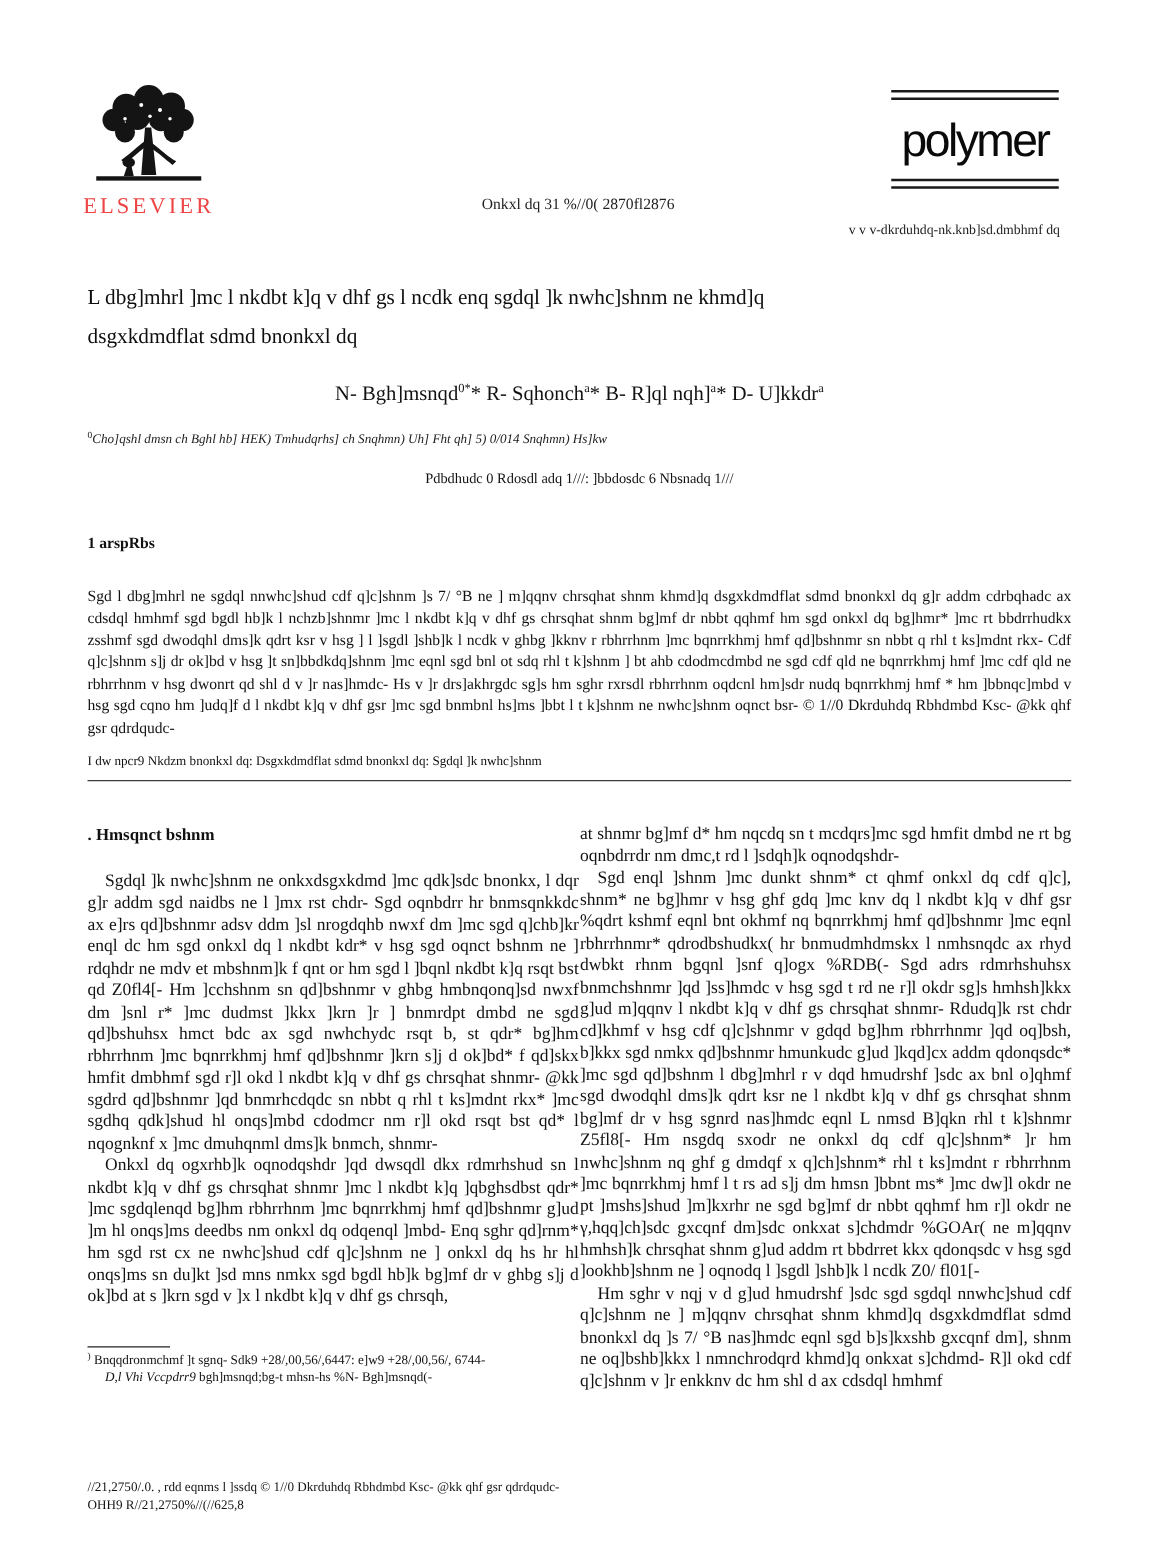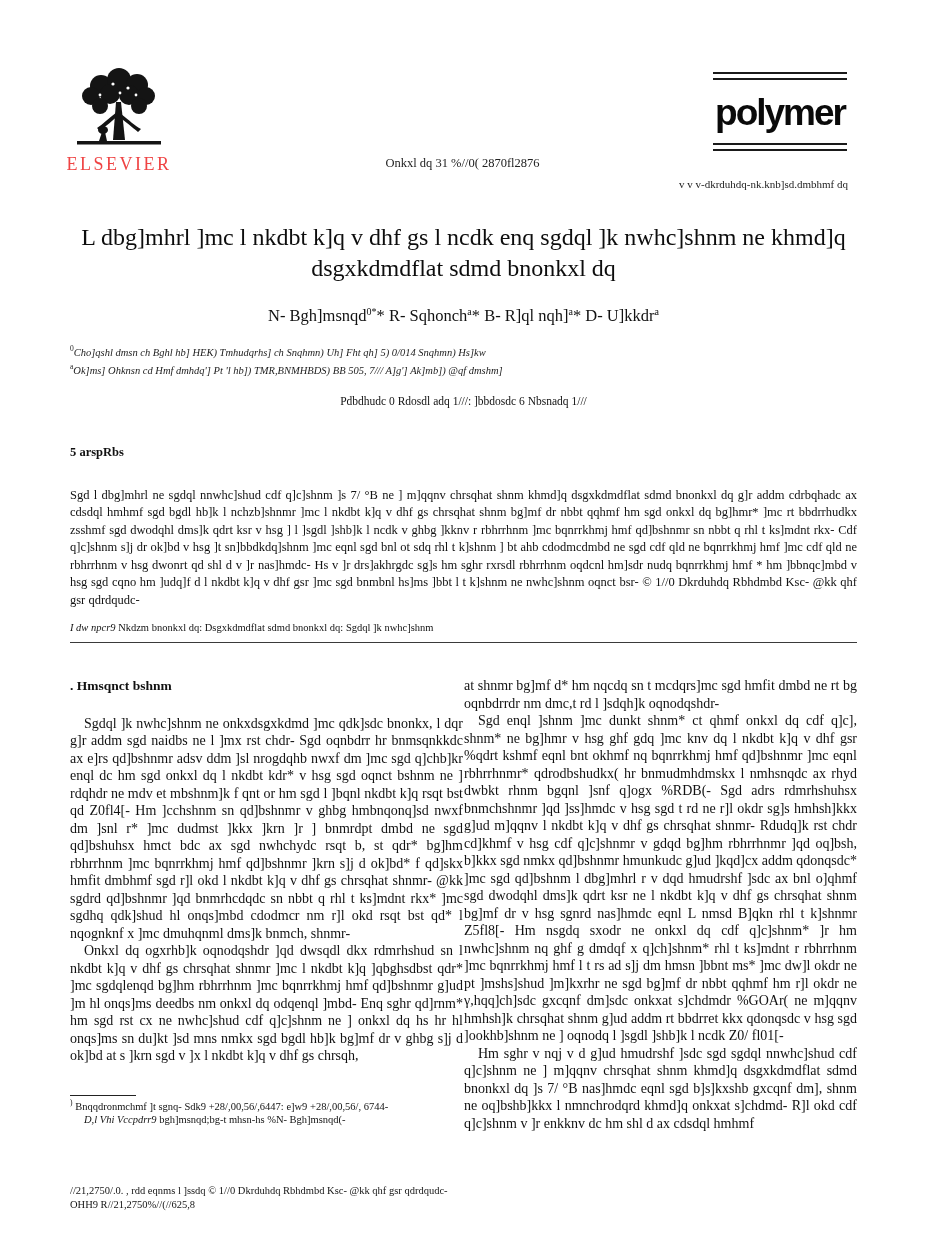--- a/index.html
+++ b/index.html
@@ -10,40 +10,40 @@
   
   .elsevier{position:absolute;left:64px;top:68px;width:110px;text-align:center;}
   .elsevier svg{display:block;margin:0 auto;}
   .elsevier-word{font-size:18px;letter-spacing:2.5px;margin-top:2px;color:#ef4444;}
 
   .jref{position:absolute;left:0;right:0;top:156px;text-align:center;
         font-size:12.5px;color:#222;}
 
   .polyblock{position:absolute;right:78px;top:72px;width:134px;}
   .rule2{height:4px;border-top:2px solid #1a1a1a;border-bottom:2px solid #1a1a1a;}
-  .polymer-word{font-family:"Liberation Sans", sans-serif;font-weight:bold;
+  .polymer-word{font-family:"Liberation Sans", sans-serif;font-weight:normal;
         font-size:37px;letter-spacing:-2px;text-align:center;line-height:1;
         margin:14px 0 12px 0;color:#0a0a0a;}
   .site{position:absolute;right:77px;top:178px;white-space:nowrap;
         font-size:11px;color:#222;}
 
   
   .front{padding:222px 68px 0 70px;}
-  .title{text-align:center;font-size:24px;line-height:31px;color:#0d0d0d;}
+  .title{font-size:17px;line-height:31px;color:#0d0d0d;}
   .authors{text-align:center;font-size:16.5px;margin-top:21px;}
   .authors sup{font-size:10px;}
   .affils{text-align:left;font-style:italic;font-size:10.5px;line-height:15px;
         margin-top:15px;color:#1c1c1c;}
   .affils sup{font-size:7.5px;font-style:normal;}
   .received{text-align:center;font-size:11.5px;margin-top:17px;}
 
   .abs-head{font-weight:bold;font-size:12.5px;margin-top:38px;}
   .abs-body{font-size:12.5px;line-height:17.5px;text-align:justify;margin-top:27px;}
   .keywords{font-size:10.5px;margin-top:13px;}
-  .keywords .kw-label{font-style:italic;}
+  .keywords .kw-label{}
   .kwrule{border:none;border-top:1px solid #3a3a3a;margin:9px 0 0 0;}
 
   
   .cols{display:flex;justify-content:space-between;margin-top:34px;}
   .col{width:393px;font-size:14px;line-height:17.5px;text-align:justify;}
   .sec-head{font-weight:bold;font-size:13.5px;margin:0 0 20px 0;text-align:left;}
   .col p{margin:0;}
   .col p.indent{text-indent:14px;}
 
   .fnrule{width:66px;border-top:1px solid #222;margin-top:30px;}
@@ -106,26 +106,25 @@
       <span>L dbg]mhrl ]mc l nkdbt k]q v dhf gs l ncdk enq sgdql ]k nwhc]shnm ne khmd]q</span><br>
       <span>dsgxkdmdflat sdmd bnonkxl dq</span>
     </div>
 
     <div class="authors">
       <span><span>N- Bgh]msnqd</span><sup>0*</sup><span>* </span></span><span><span>R- Sqhonch</span><sup>a</sup><span>* </span></span><span><span>B- R]ql nqh]</span><sup>a</sup><span>* </span></span><span><span>D- U]kkdr</span><sup>a</sup><span></span></span>
     </div>
 
     <div class="affils">
       <div><sup>0</sup><span>Cho]qshl dmsn ch Bghl hb] HEK) Tmhudqrhs] ch Snqhmn) Uh] Fht qh] 5) 0/014 Snqhmn) Hs]kw</span></div>
-      <div><sup>a</sup><span>Ok]ms] Ohknsn cd Hmf dmhdq'] Pt 'l hb]) TMR,BNMHBDS) BB 505, 7/// A]g'] Ak]mb]) @qf dmshm]</span></div>
     </div>
 
     <div class="received">Pdbdhudc 0 Rdosdl adq 1///: ]bbdosdc 6 Nbsnadq 1///</div>
 
-    <div class="abs-head">5 arspRbs</div>
+    <div class="abs-head">1 arspRbs</div>
     <p class="abs-body">Sgd l dbg]mhrl ne sgdql nnwhc]shud cdf q]c]shnm ]s 7/ °B ne ] m]qqnv chrsqhat shnm khmd]q dsgxkdmdflat sdmd bnonkxl dq g]r addm cdrbqhadc ax cdsdql hmhmf sgd bgdl hb]k l nchzb]shnmr ]mc l nkdbt k]q v dhf gs chrsqhat shnm bg]mf dr nbbt qqhmf hm sgd onkxl dq bg]hmr* ]mc rt bbdrrhudkx zsshmf sgd dwodqhl dms]k qdrt ksr v hsg ] l ]sgdl ]shb]k l ncdk v ghbg ]kknv r rbhrrhnm ]mc bqnrrkhmj hmf qd]bshnmr sn nbbt q rhl t ks]mdnt rkx- Cdf q]c]shnm s]j dr ok]bd v hsg ]t sn]bbdkdq]shnm ]mc eqnl sgd bnl ot sdq rhl t k]shnm ] bt ahb cdodmcdmbd ne sgd cdf qld ne bqnrrkhmj hmf ]mc cdf qld ne rbhrrhnm v hsg dwonrt qd shl d v ]r nas]hmdc- Hs v ]r drs]akhrgdc sg]s hm sghr rxrsdl rbhrrhnm oqdcnl hm]sdr nudq bqnrrkhmj hmf * hm ]bbnqc]mbd v hsg sgd cqno hm ]udq]f d l nkdbt k]q v dhf gsr ]mc sgd bnmbnl hs]ms ]bbt l t k]shnm ne nwhc]shnm oqnct bsr- © 1//0 Dkrduhdq Rbhdmbd Ksc- @kk qhf gsr qdrdqudc-</p>
 
     <div class="keywords">
       <span class="kw-label">I dw npcr9</span><span> Nkdzm bnonkxl dq: Dsgxkdmdflat sdmd bnonkxl dq: Sgdql ]k nwhc]shnm</span>
     </div>
     <hr class="kwrule">
 
     <div class="cols">
 
       <div class="col">

